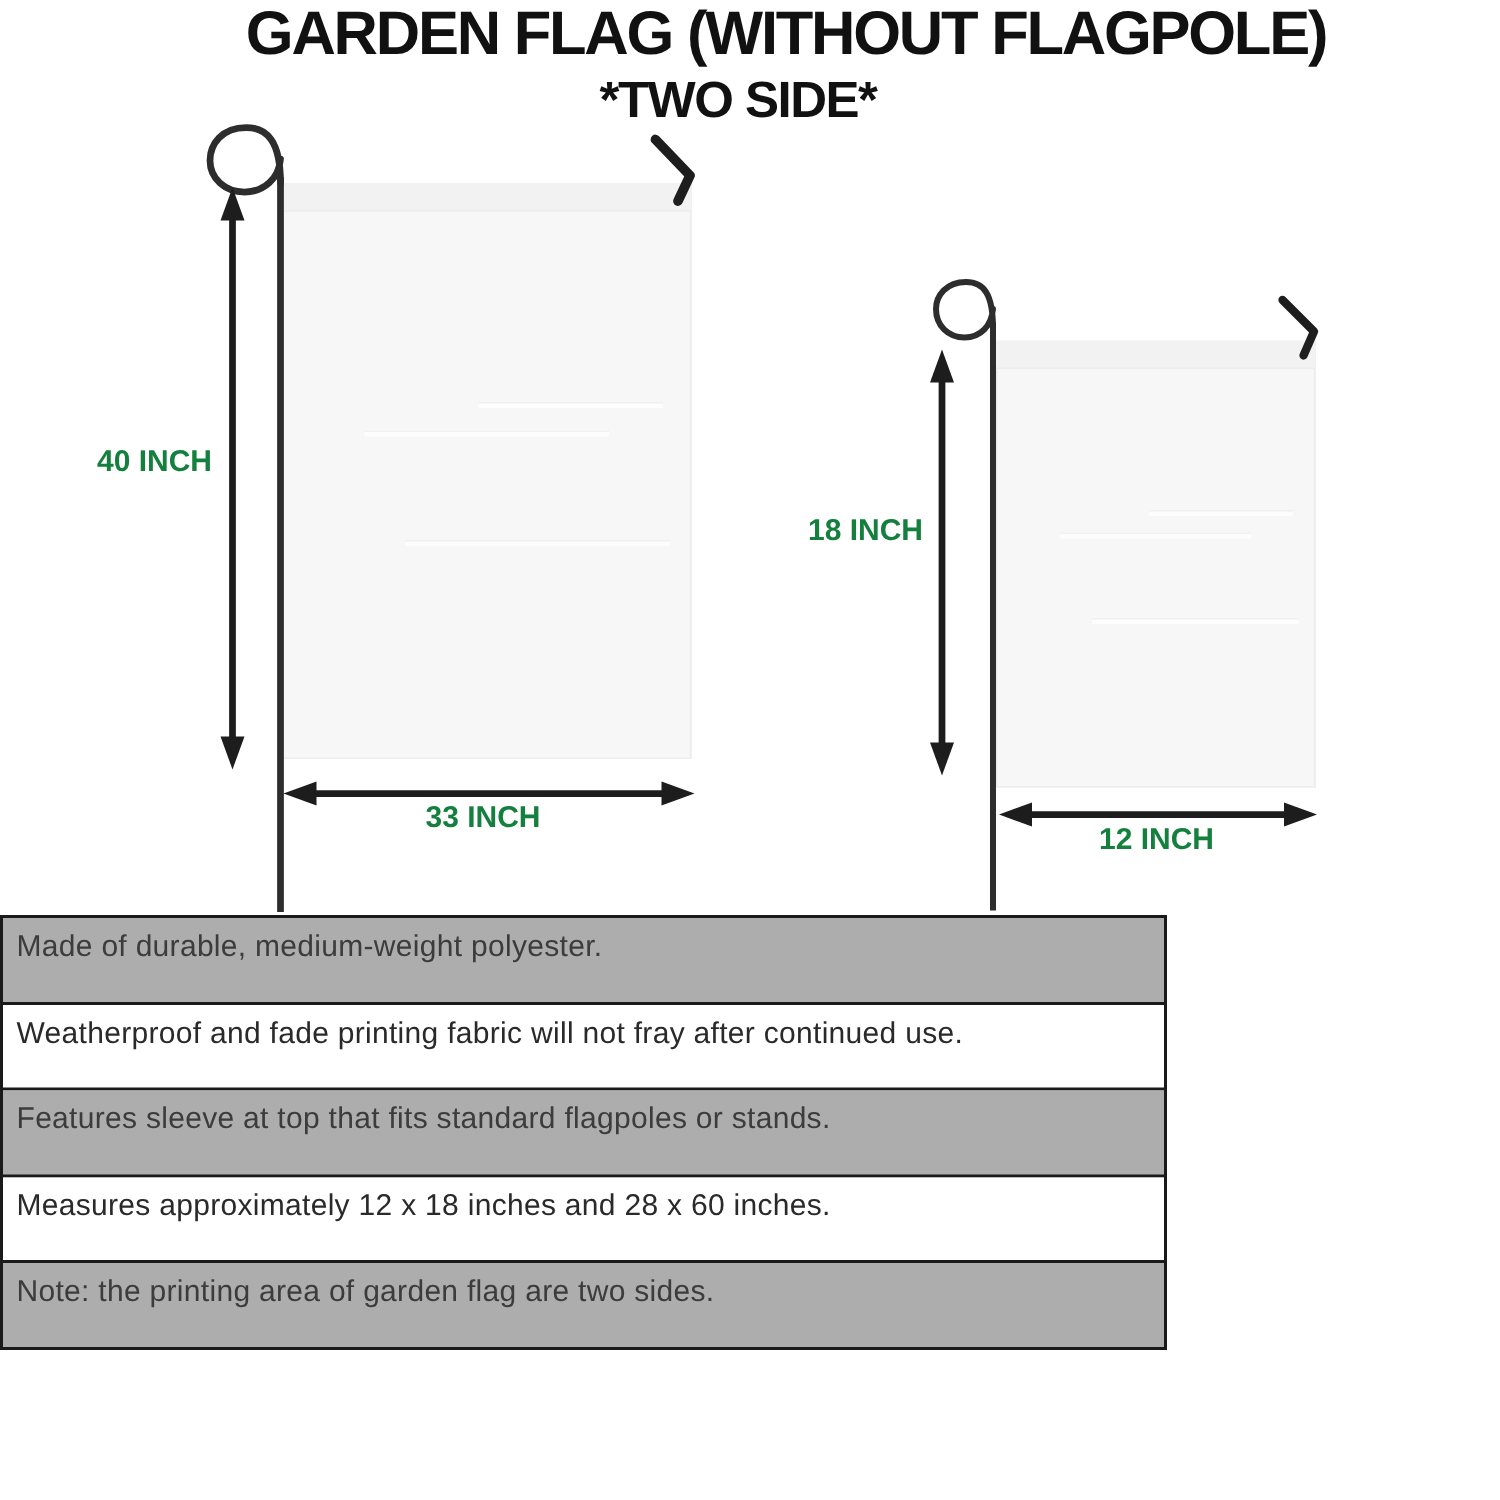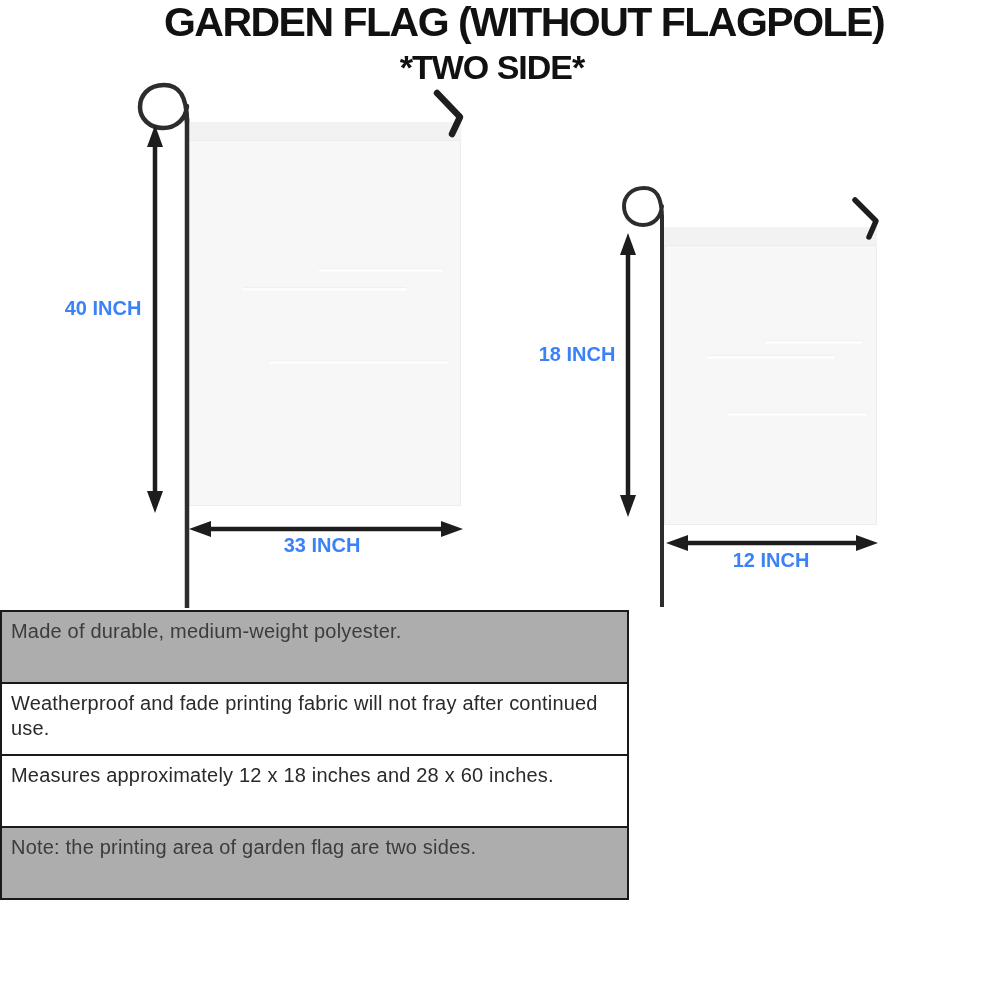--- a/index.html
+++ b/index.html
@@ -65,32 +65,32 @@
     width: 1000px; height: 1000px;
     pointer-events: none;
   }
   
   .dim-label {
     position: absolute;
     width: 120px;
     text-align: center;
     font-size: 20px;
     font-weight: 700;
-    color: #3b82f6;
+    color: #15803d;
     white-space: nowrap;
   }
   .dim-40 { left: 43px;  top: 297px; }
   .dim-28 { left: 262px; top: 534px; }
   .dim-18 { left: 517px; top: 343px; }
   .dim-12 { left: 711px; top: 549px; }
   
   .info-panel {
     position: absolute;
     left: 0; top: 610px;
-    width: 629px; height: 290px;
+    width: 778px; height: 290px;
     box-sizing: border-box;
     border: 2px solid #1a1a1a;
     display: flex;
     flex-direction: column;
   }
   .info-row {
     flex: 1 1 0;
     box-sizing: border-box;
     border-bottom: 2px solid #1a1a1a;
     padding: 7px 10px 0 9px;
@@ -164,17 +164,18 @@
   </svg>
 
   <div class="dim-label dim-40">40 INCH</div>
   <div class="dim-label dim-28">33 INCH</div>
   <div class="dim-label dim-18">18 INCH</div>
   <div class="dim-label dim-12">12 INCH</div>
 
   <div class="info-panel">
     <div class="info-row gray">Made of durable, medium-weight polyester.</div>
     <div class="info-row white">Weatherproof and fade printing fabric will not fray after continued use.</div>
+    <div class="info-row gray">Features sleeve at top that fits standard flagpoles or stands.</div>
     <div class="info-row white">Measures approximately 12 x 18 inches and 28 x 60 inches.</div>
     <div class="info-row gray">Note: the printing area of garden flag are two sides.</div>
   </div>
 
 </div>
 
 </body></html>

